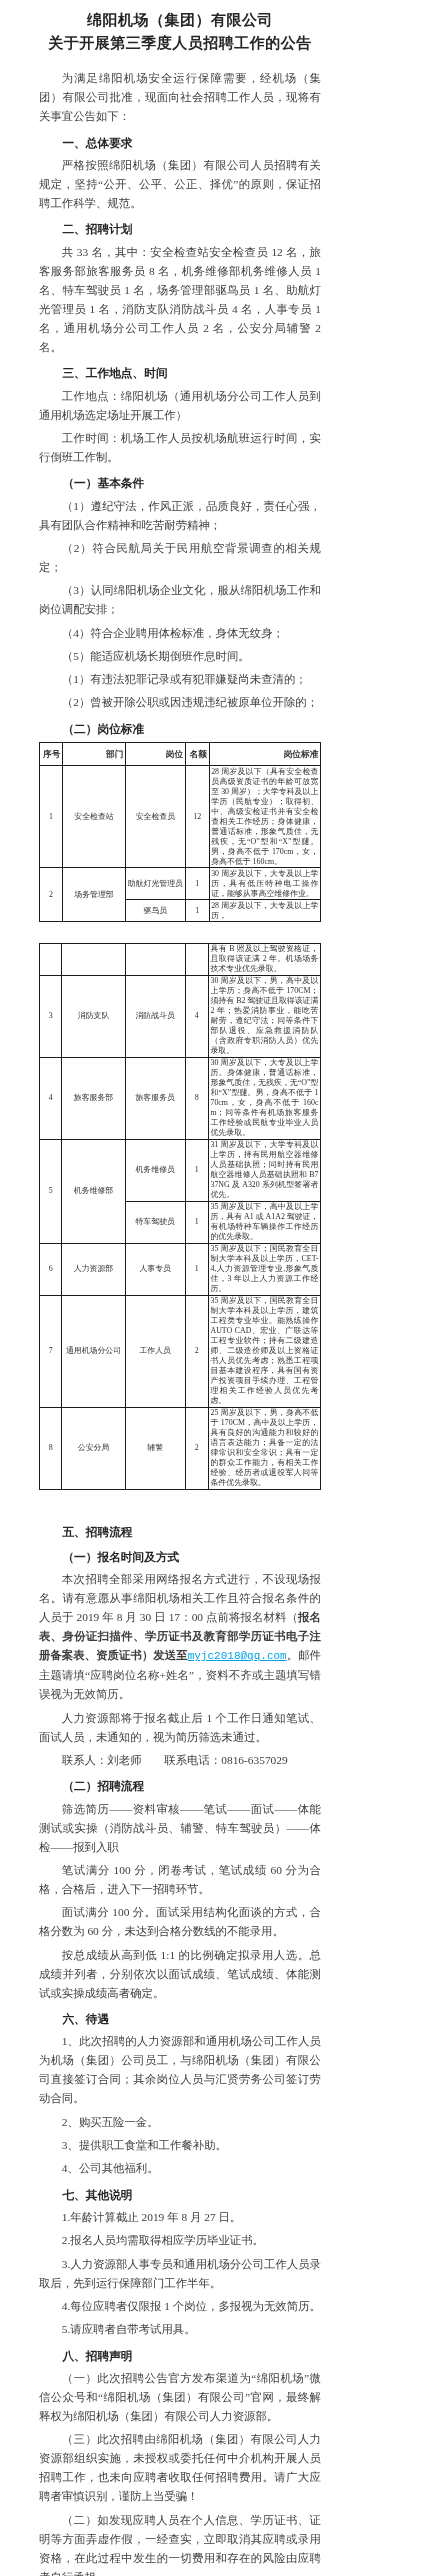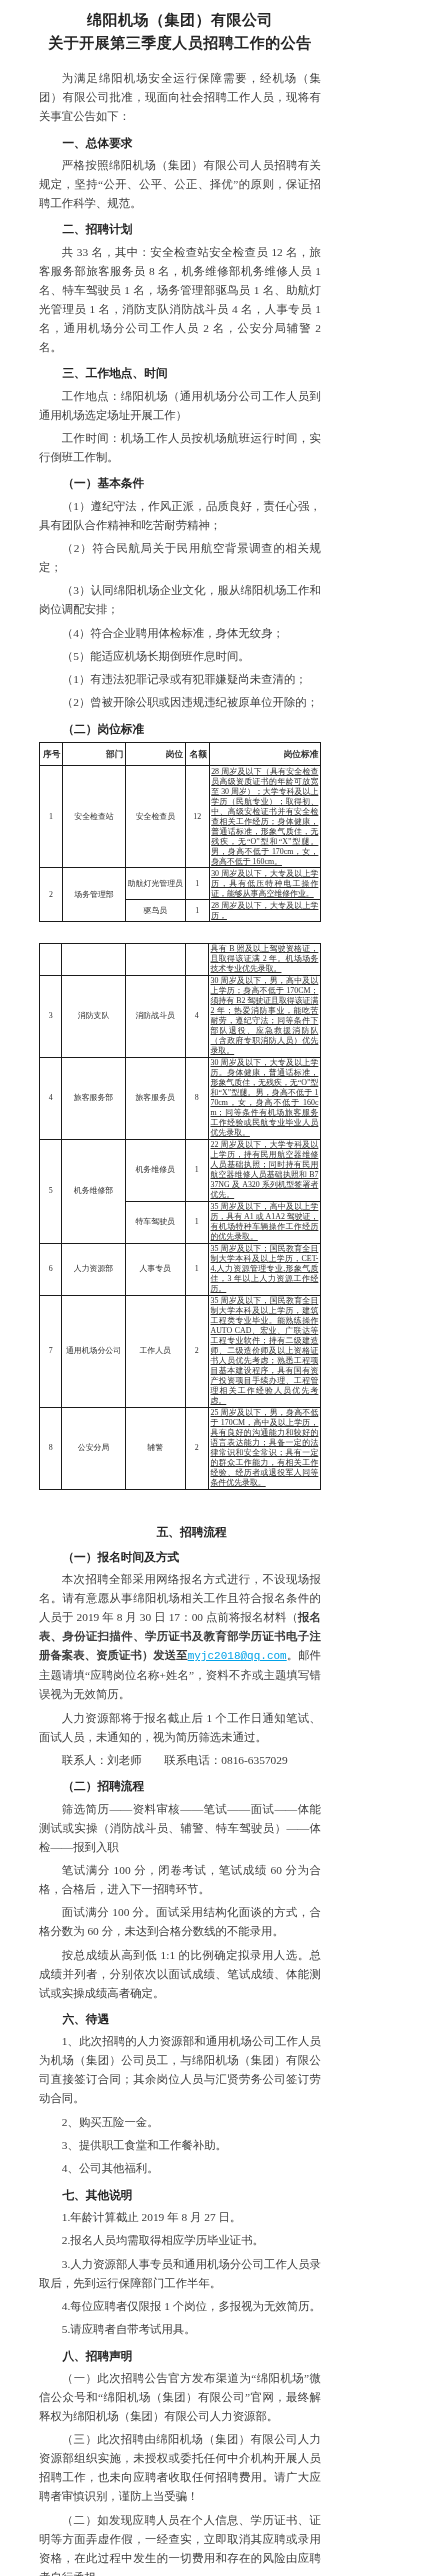--- a/index.html
+++ b/index.html
@@ -30,21 +30,21 @@
   }
   .sec-heading, .sub-heading {
     font-family: "Liberation Sans", sans-serif;
     font-size: 11.7px;
     font-weight: bold;
     color: #262626;
     line-height: 19px;
     margin: 6.5px 0 4.3px 0;
     text-indent: 2em;
   }
-  .mt-big { margin-top: 15px; text-align: center; }
+  .mt-big { margin-top: 15px; }
   .bold { font-weight: bold; }
   a.email-link {
     color: #00a2e8;
     text-decoration: underline;
     cursor: pointer;
     font-family: "Liberation Mono", monospace;
     font-size: 11px;
   }
   table.pos-table {
     border-collapse: collapse;
@@ -61,21 +61,21 @@
     word-break: break-all;
   }
   table.pos-table th {
     font-size: 8.7px;
     line-height: 11px;
     font-weight: bold;
     text-align: right;
     height: 23px;
   }
   td.c { text-align: center; }
-  td.std { text-align: justify; text-decoration: underline; }
+  td.std { text-align: justify; }
   td.empty-cell { height: 100%; }
   .table-gap { height: 17px; }
   tr.total-row td { height: 13.6px; }
   .sig-block {
     width: 174px;
     margin: 61px 33px 0 auto;
     text-align: center;
     line-height: 25px;
     color: #3d3d3d;
   }
@@ -180,21 +180,21 @@
       <td class="c">旅客服务部</td>
       <td class="c">旅客服务员</td>
       <td class="c">8</td>
       <td class="std">30 周岁及以下，大专及以上学历。身体健康，普通话标准，形象气质佳，无残疾，无“O”型和“X”型腿。男，身高不低于 170cm，女，身高不低于 160cm；同等条件有机场旅客服务工作经验或民航专业毕业人员优先录取。</td>
     </tr>
     <tr>
       <td class="c" rowspan="2">5</td>
       <td class="c" rowspan="2">机务维修部</td>
       <td class="c">机务维修员</td>
       <td class="c">1</td>
-      <td class="std">22 周岁及以下，大学专科及以上学历，持有民用航空器维修人员基础执照；同时持有民用航空器维修人员基础执照和 B737NG 及 A320 系列机型签署者优先。</td>
+      <td class="std">31 周岁及以下，大学专科及以上学历，持有民用航空器维修人员基础执照；同时持有民用航空器维修人员基础执照和 B737NG 及 A320 系列机型签署者优先。</td>
     </tr>
     <tr>
       <td class="c">特车驾驶员</td>
       <td class="c">1</td>
       <td class="std">35 周岁及以下，高中及以上学历，具有 A1 或 A1A2 驾驶证，有机场特种车辆操作工作经历的优先录取。</td>
     </tr>
     <tr>
       <td class="c">6</td>
       <td class="c">人力资源部</td>
       <td class="c">人事专员</td>

